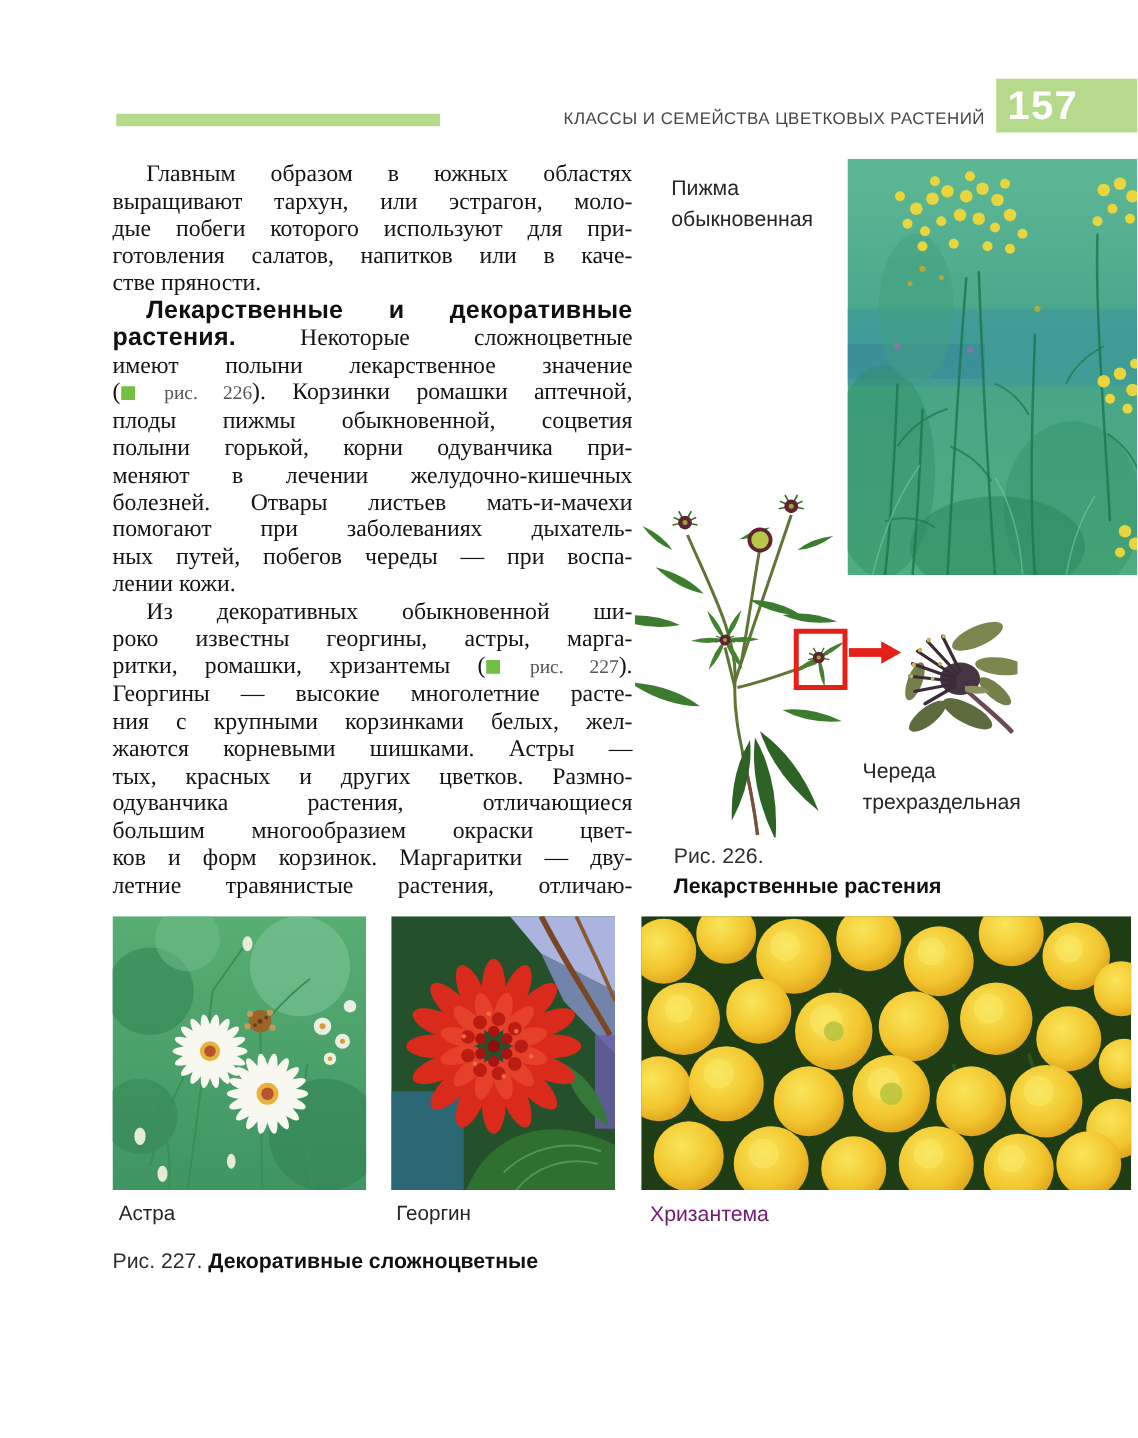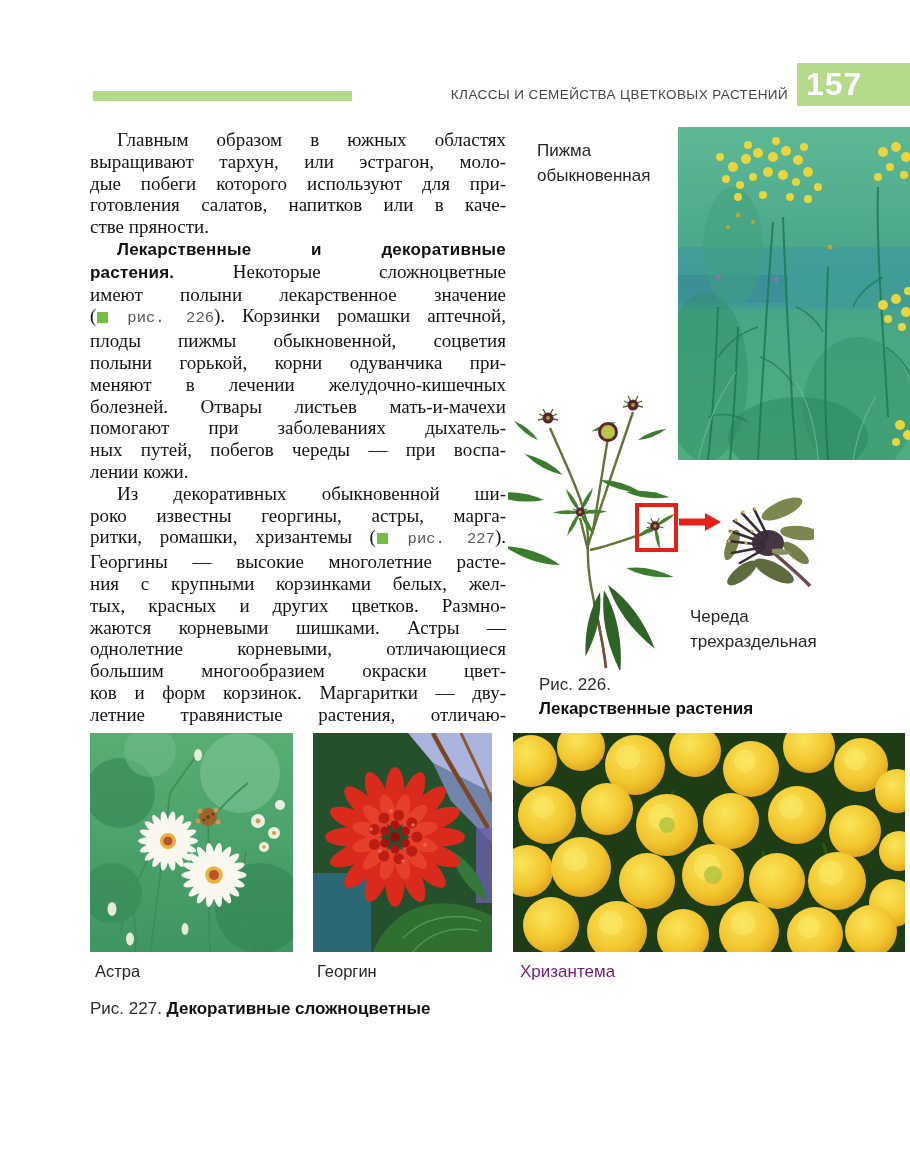--- a/index.html
+++ b/index.html
@@ -12,22 +12,22 @@
   .header-title{top:87px;right:122px;font-size:13.5px;letter-spacing:.4px;color:#454547;}
   .page-num-box{left:797px;top:63px;width:115px;height:43px;background:var(--green-light,#b6da8c);}
   .page-num-box span{display:block;padding-left:9px;line-height:42px;font-size:32px;font-weight:800;color:#ffffff;letter-spacing:1px;}
 
   
   .article{left:90px;top:129px;width:416px;font-family:"Liberation Serif",serif;
            font-size:19px;line-height:21.8px;color:#141414;}
   .tl{text-align:justify;text-align-last:justify;white-space:normal;}
   .tl.pl{text-align-last:left;}
   .tl.ind{text-indent:27px;}
-  .hsans{font-family:"Liberation Sans",sans-serif;font-weight:700;font-size:17px;letter-spacing:.2px;color:#101010;}
-  .figref{font-family:Liberation Mono, monospace;font-size:15.5px;color:#55565a;}
+  .hsans{font-family:"Liberation Sans",sans-serif;font-weight:700;font-size:20px;letter-spacing:.2px;color:#101010;}
+  .figref{font-family:Liberation Serif, serif;font-size:15.5px;color:#55565a;}
   .sq{display:inline-block;width:11px;height:11px;background:var(--green-bright,#72bf44);
       vertical-align:-1px;margin:0 2px 0 1px;}
 
   
   .fig-label{font-size:17px;line-height:25px;color:#262626;white-space:pre-line;}
   .fig-caption-num{font-size:17px;color:#2e2e2e;}
   .fig-caption-title{font-size:17px;font-weight:700;color:#111;}
   .cap226-title{margin-top:4px;}
 
   
@@ -75,23 +75,23 @@
       <div class="tl">меняют в лечении желудочно-кишечных</div>
       <div class="tl">болезней. Отвары листьев мать-и-мачехи</div>
       <div class="tl">помогают при заболеваниях дыхатель-</div>
       <div class="tl">ных путей, побегов череды — при воспа-</div>
       <div class="tl pl">лении кожи.</div>
       <div class="tl ind">Из декоративных обыкновенной ши-</div>
       <div class="tl">роко известны георгины, астры, марга-</div>
       <div class="tl">ритки, ромашки, хризантемы (<span class="sq"></span> <span class="figref">рис. 227</span>).</div>
       <div class="tl">Георгины — высокие многолетние расте-</div>
       <div class="tl">ния с крупными корзинками белых, жел-</div>
+      <div class="tl">жаются корневыми шишками. Астры —</div>
       <div class="tl">тых, красных и других цветков. Размно-</div>
-      <div class="tl">жаются корневыми шишками. Астры —</div>
-      <div class="tl">однолетние корневыми, отличающиеся</div>
+      <div class="tl">одуванчика растения, отличающиеся</div>
       <div class="tl">большим многообразием окраски цвет-</div>
       <div class="tl">ков и форм корзинок. Маргаритки — дву-</div>
       <div class="tl">летние травянистые растения, отличаю-</div>
     </div>
 
   <div class="abs pizhma-label fig-label">Пижма
 обыкновенная</div>
   <div class="abs tansy">
     <svg width="232" height="333" viewBox="0 0 232 333">
       <defs>

